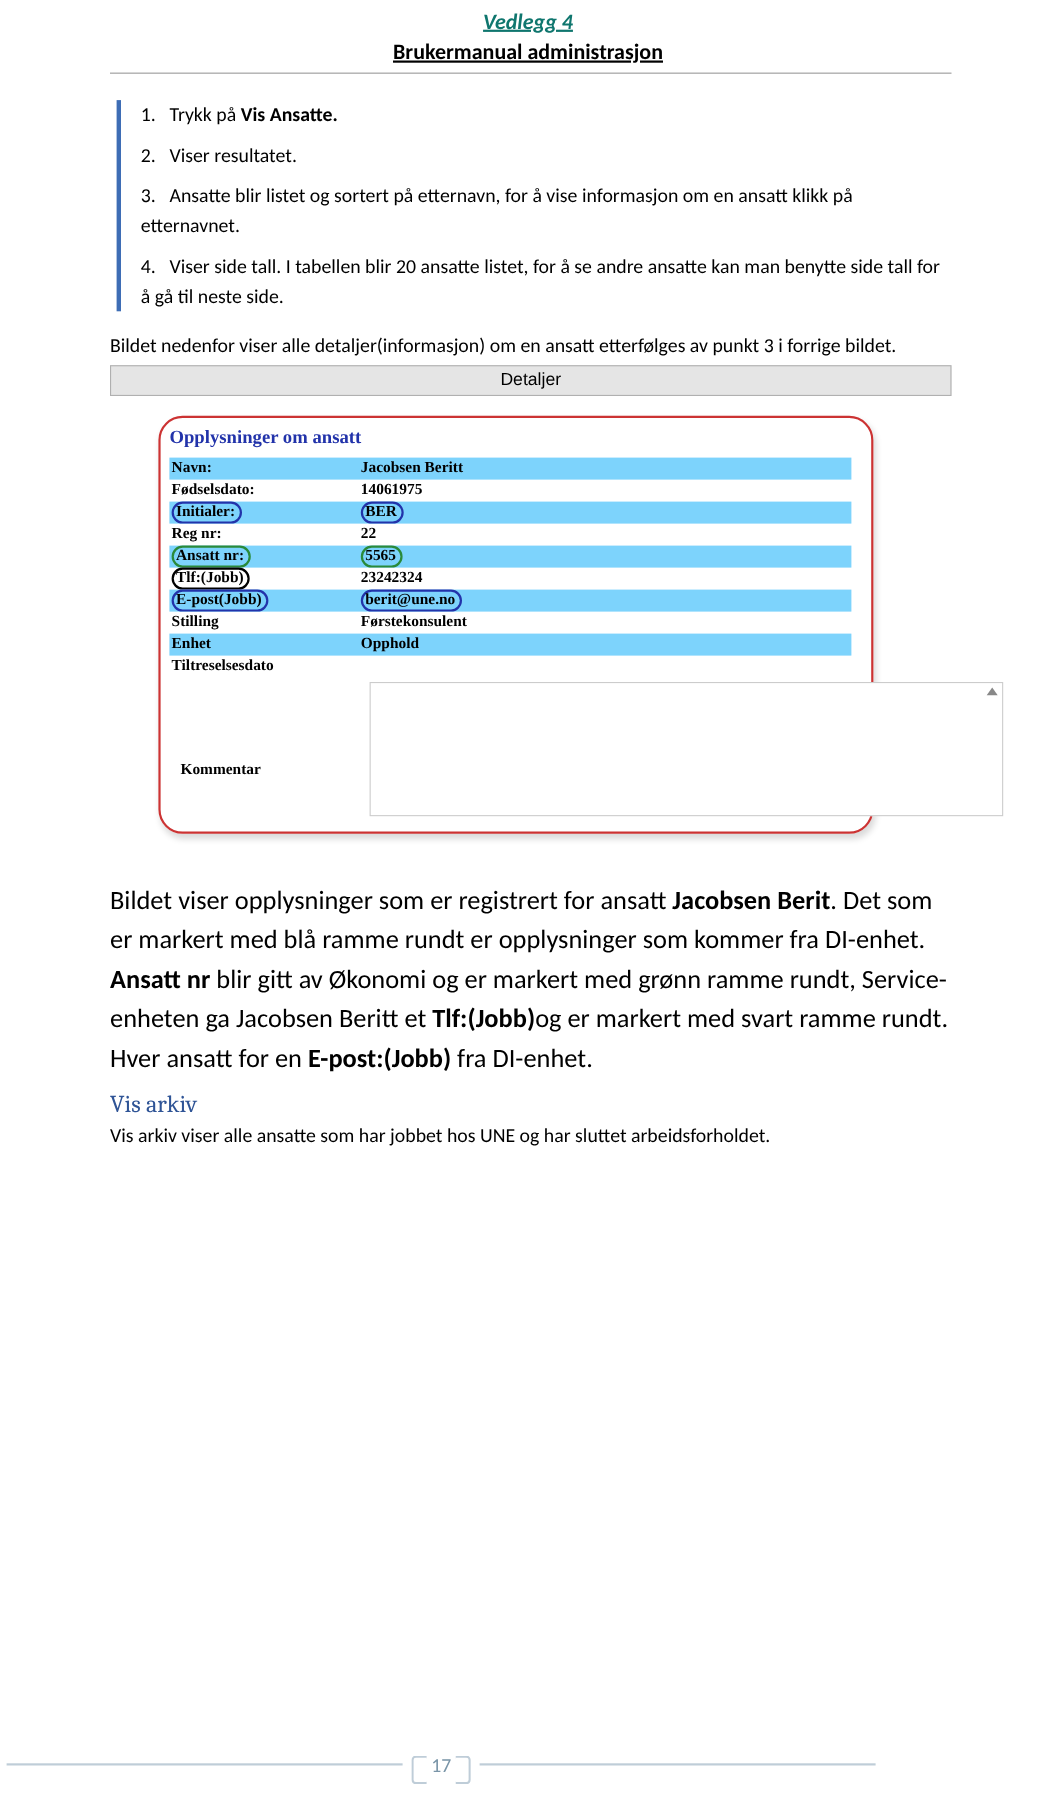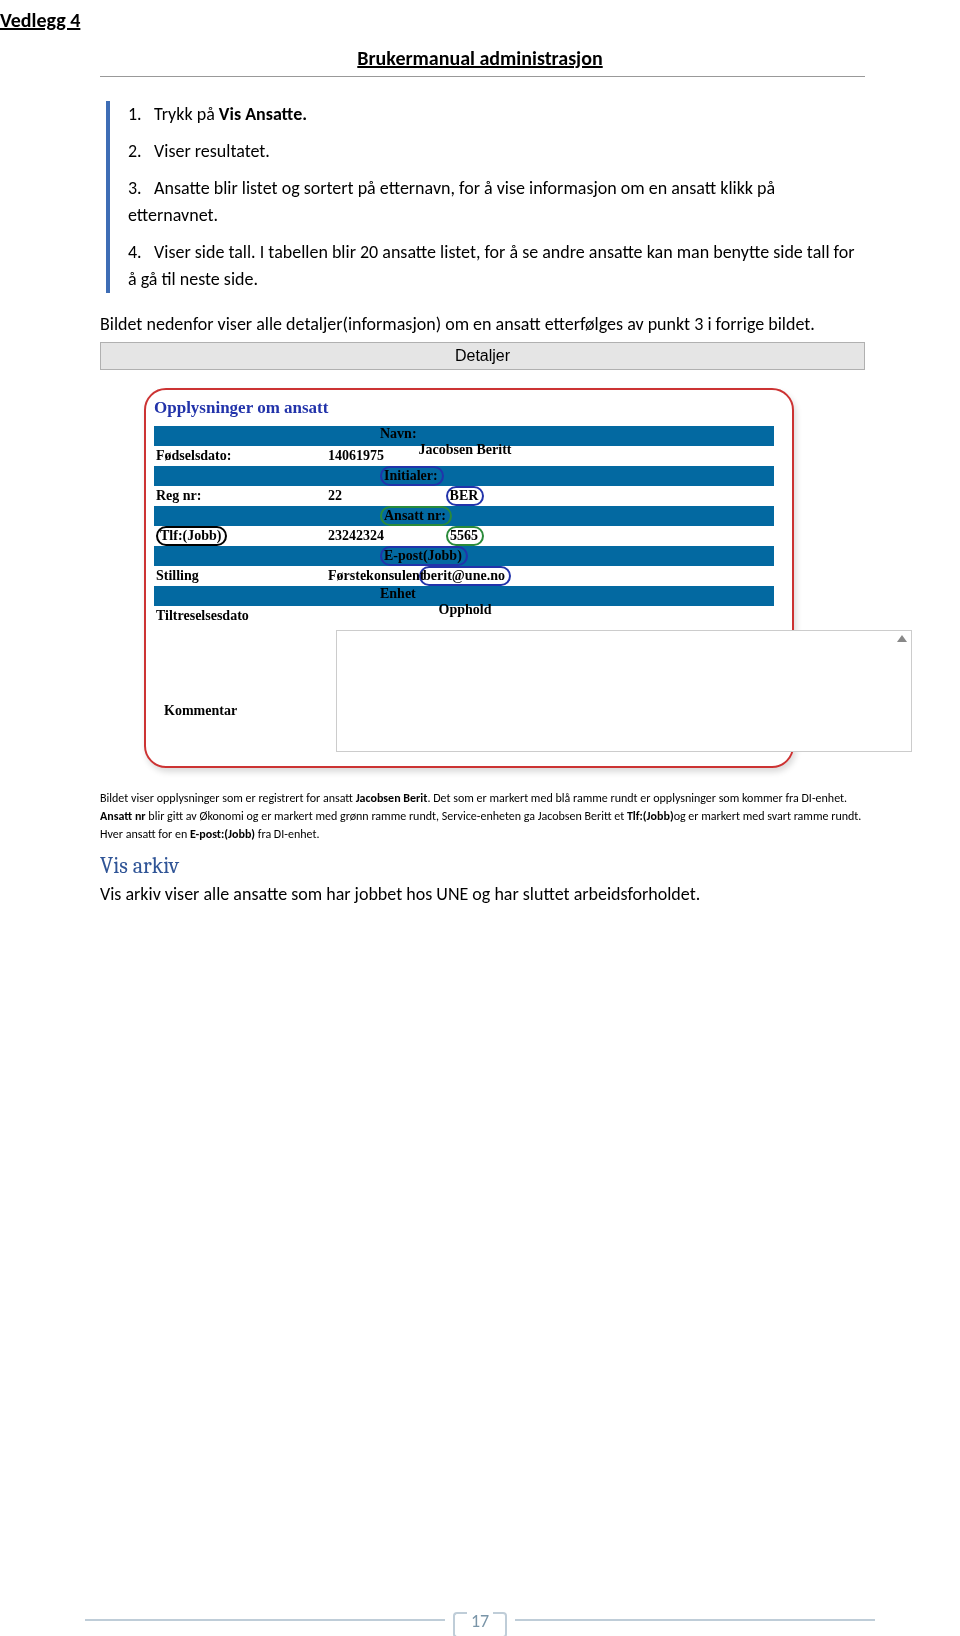--- a/index.html
+++ b/index.html
@@ -9,32 +9,34 @@
     font-family: Calibri, 'Segoe UI', Arial, sans-serif;
     width: 960px;
     height: 1636px;
     position: relative;
     box-sizing: border-box;
   }
   .page {
     padding: 0 95px 0 100px;
   }
   .top-title {
+    text-align: center;
     font-weight: bold;
     text-decoration: underline;
     font-size: 20px;
     margin-top: 8px;
-    color: #000000;
+    color: #0f766e;
+    font-style: italic;
   }
   .top-subtitle {
     text-align: center;
     font-weight: bold;
     text-decoration: underline;
     font-size: 20px;
-    margin-top: 14px;
+    margin-top: 4px;
     color: #000;
   }
   .top-line {
     border: none;
     border-top: 1.5px solid #999;
     margin: 6px 95px 0 100px;
   }
   .list-block {
     margin-top: 24px;
     margin-left: 6px;
@@ -83,21 +85,21 @@
     margin-bottom: 8px;
   }
   .row {
     display: flex;
     font-family: 'Times New Roman', serif;
     font-size: 14px;
     font-weight: bold;
     height: 20px;
     align-items: center;
   }
-  .row.g { background: #0369a1; flex-direction: column; }
+  .row.g { background: #7dd3fc; }
   .lbl { width: 170px; padding-left: 2px;}
   .val { flex: 1; padding-left: 2px;}
   .pill {
     display:inline-block;
     border-radius: 12px;
     padding: 0 4px 0 2px;
   }
   .pill.blue  { border: 2px solid #2233aa; }
   .pill.green { border: 2px solid #2a8a3a; }
   .pill.black { border: 2px solid #000;    }
@@ -121,37 +123,37 @@
   }
   .kommentar {
     font-family: 'Times New Roman', serif;
     font-size: 14px;
     font-weight: bold;
     position: absolute;
     left: 18px;
     bottom: 47px;
   }
   .para2 {
-    margin-top: 21px;
-    font-size: 12px;
+    margin-top: 43px;
+    font-size: 24px;
     line-height: 1.5;
     color:#000;
   }
   .vis-arkiv {
     color: #2f5496;
     font-family: Cambria, 'Times New Roman', serif;
     font-size: 22px;
     margin-top: 10px;
   }
   .footer {
     position: absolute;
-    bottom: 4px;
+    bottom: 20px;
     left: 0;
     width: 960px;
-    text-align: center;
+    text-align: left;
     color: #7a95a8;
     font-size: 18px;
   }
   .footer-bracket {
     display:inline-block;
     position:relative;
     padding: 0 16px;
   }
   .footer-bracket::before,
   .footer-bracket::after {

